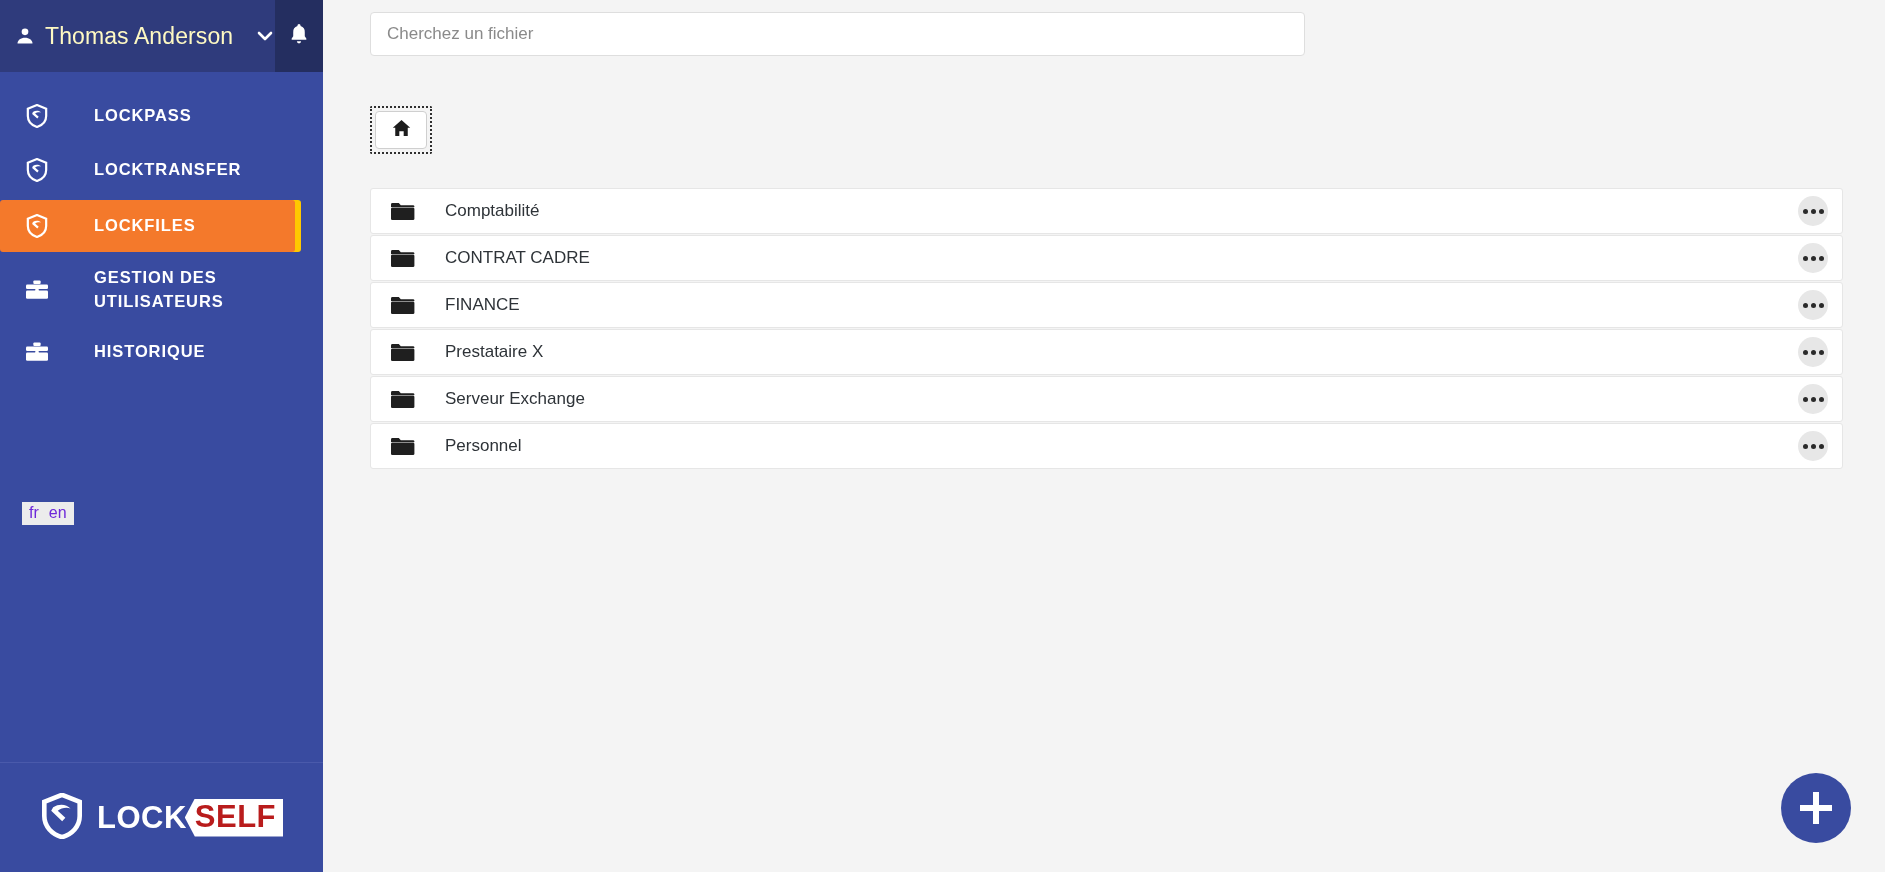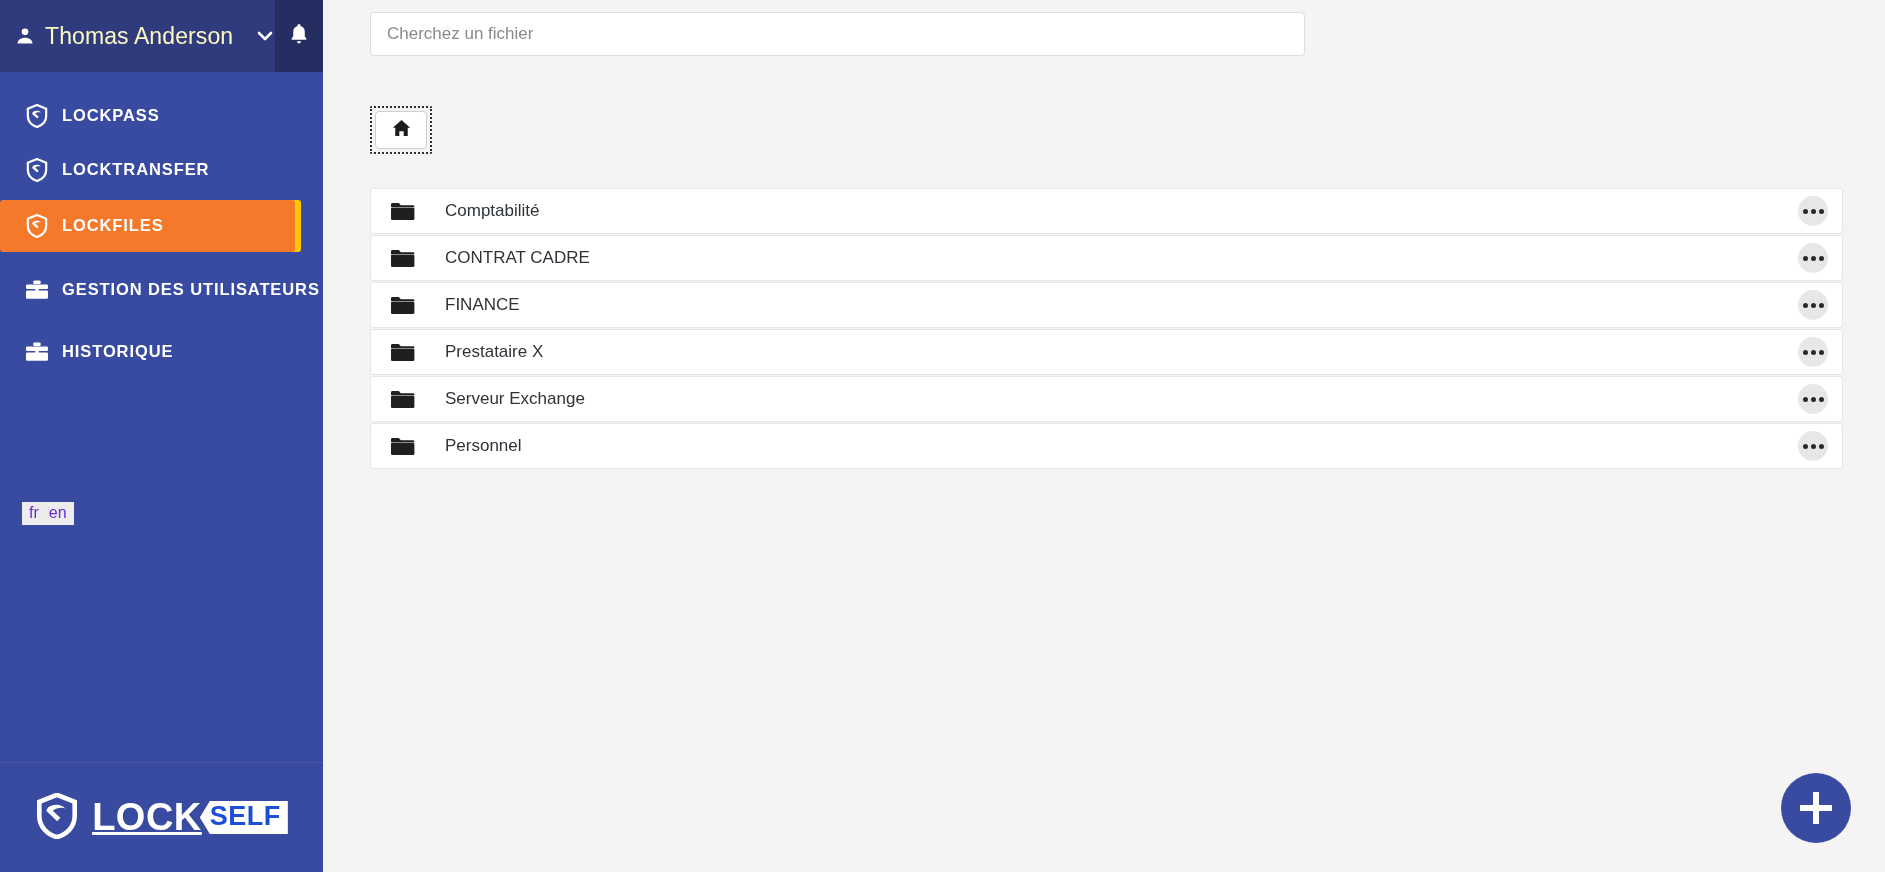--- a/index.html
+++ b/index.html
@@ -88,21 +88,21 @@
     position: relative;
   }
   .nav-item .nav-icon {
     width: 26px;
     flex: 0 0 26px;
     margin-right: 12px;
     display: flex;
     align-items: center;
     justify-content: center;
   }
-  .nav-item .nav-label { line-height: 1.45; }
+  .nav-item .nav-label { line-height: 1.45; margin-left: 32px; }
   .nav-item.active {
     background: #f4792b;
     margin-right: 28px;
     border-radius: 3px;
     box-shadow: 6px 0 0 0 #ffc800;
     height: 52px;
   }
   .nav-item.two-line { align-items: center; min-height: 62px; }
 
   .lang-switch {
@@ -133,29 +133,28 @@
     display: flex;
     align-items: center;
     gap: 13px;
   }
   .logo-word {
     display: flex;
     align-items: center;
   }
   .logo-lock {
     color: #ffffff;
-    font-size: 38px;
+    font-size: 31px;
     font-weight: bold;
     letter-spacing: .5px;
-    text-decoration: underline;
   }
   .logo-self {
     background: #ffffff;
-    color: #1d4ed8;
-    font-size: 27px;
+    color: #b91c1c;
+    font-size: 31px;
     font-weight: bold;
     letter-spacing: .5px;
     padding: 0 7px 2px 10px;
     margin-left: -2px;
     clip-path: polygon(10px 0, 100% 0, 100% 100%, 10px 100%, 0 50%);
   }
 
   
   .main {
     flex: 1;

